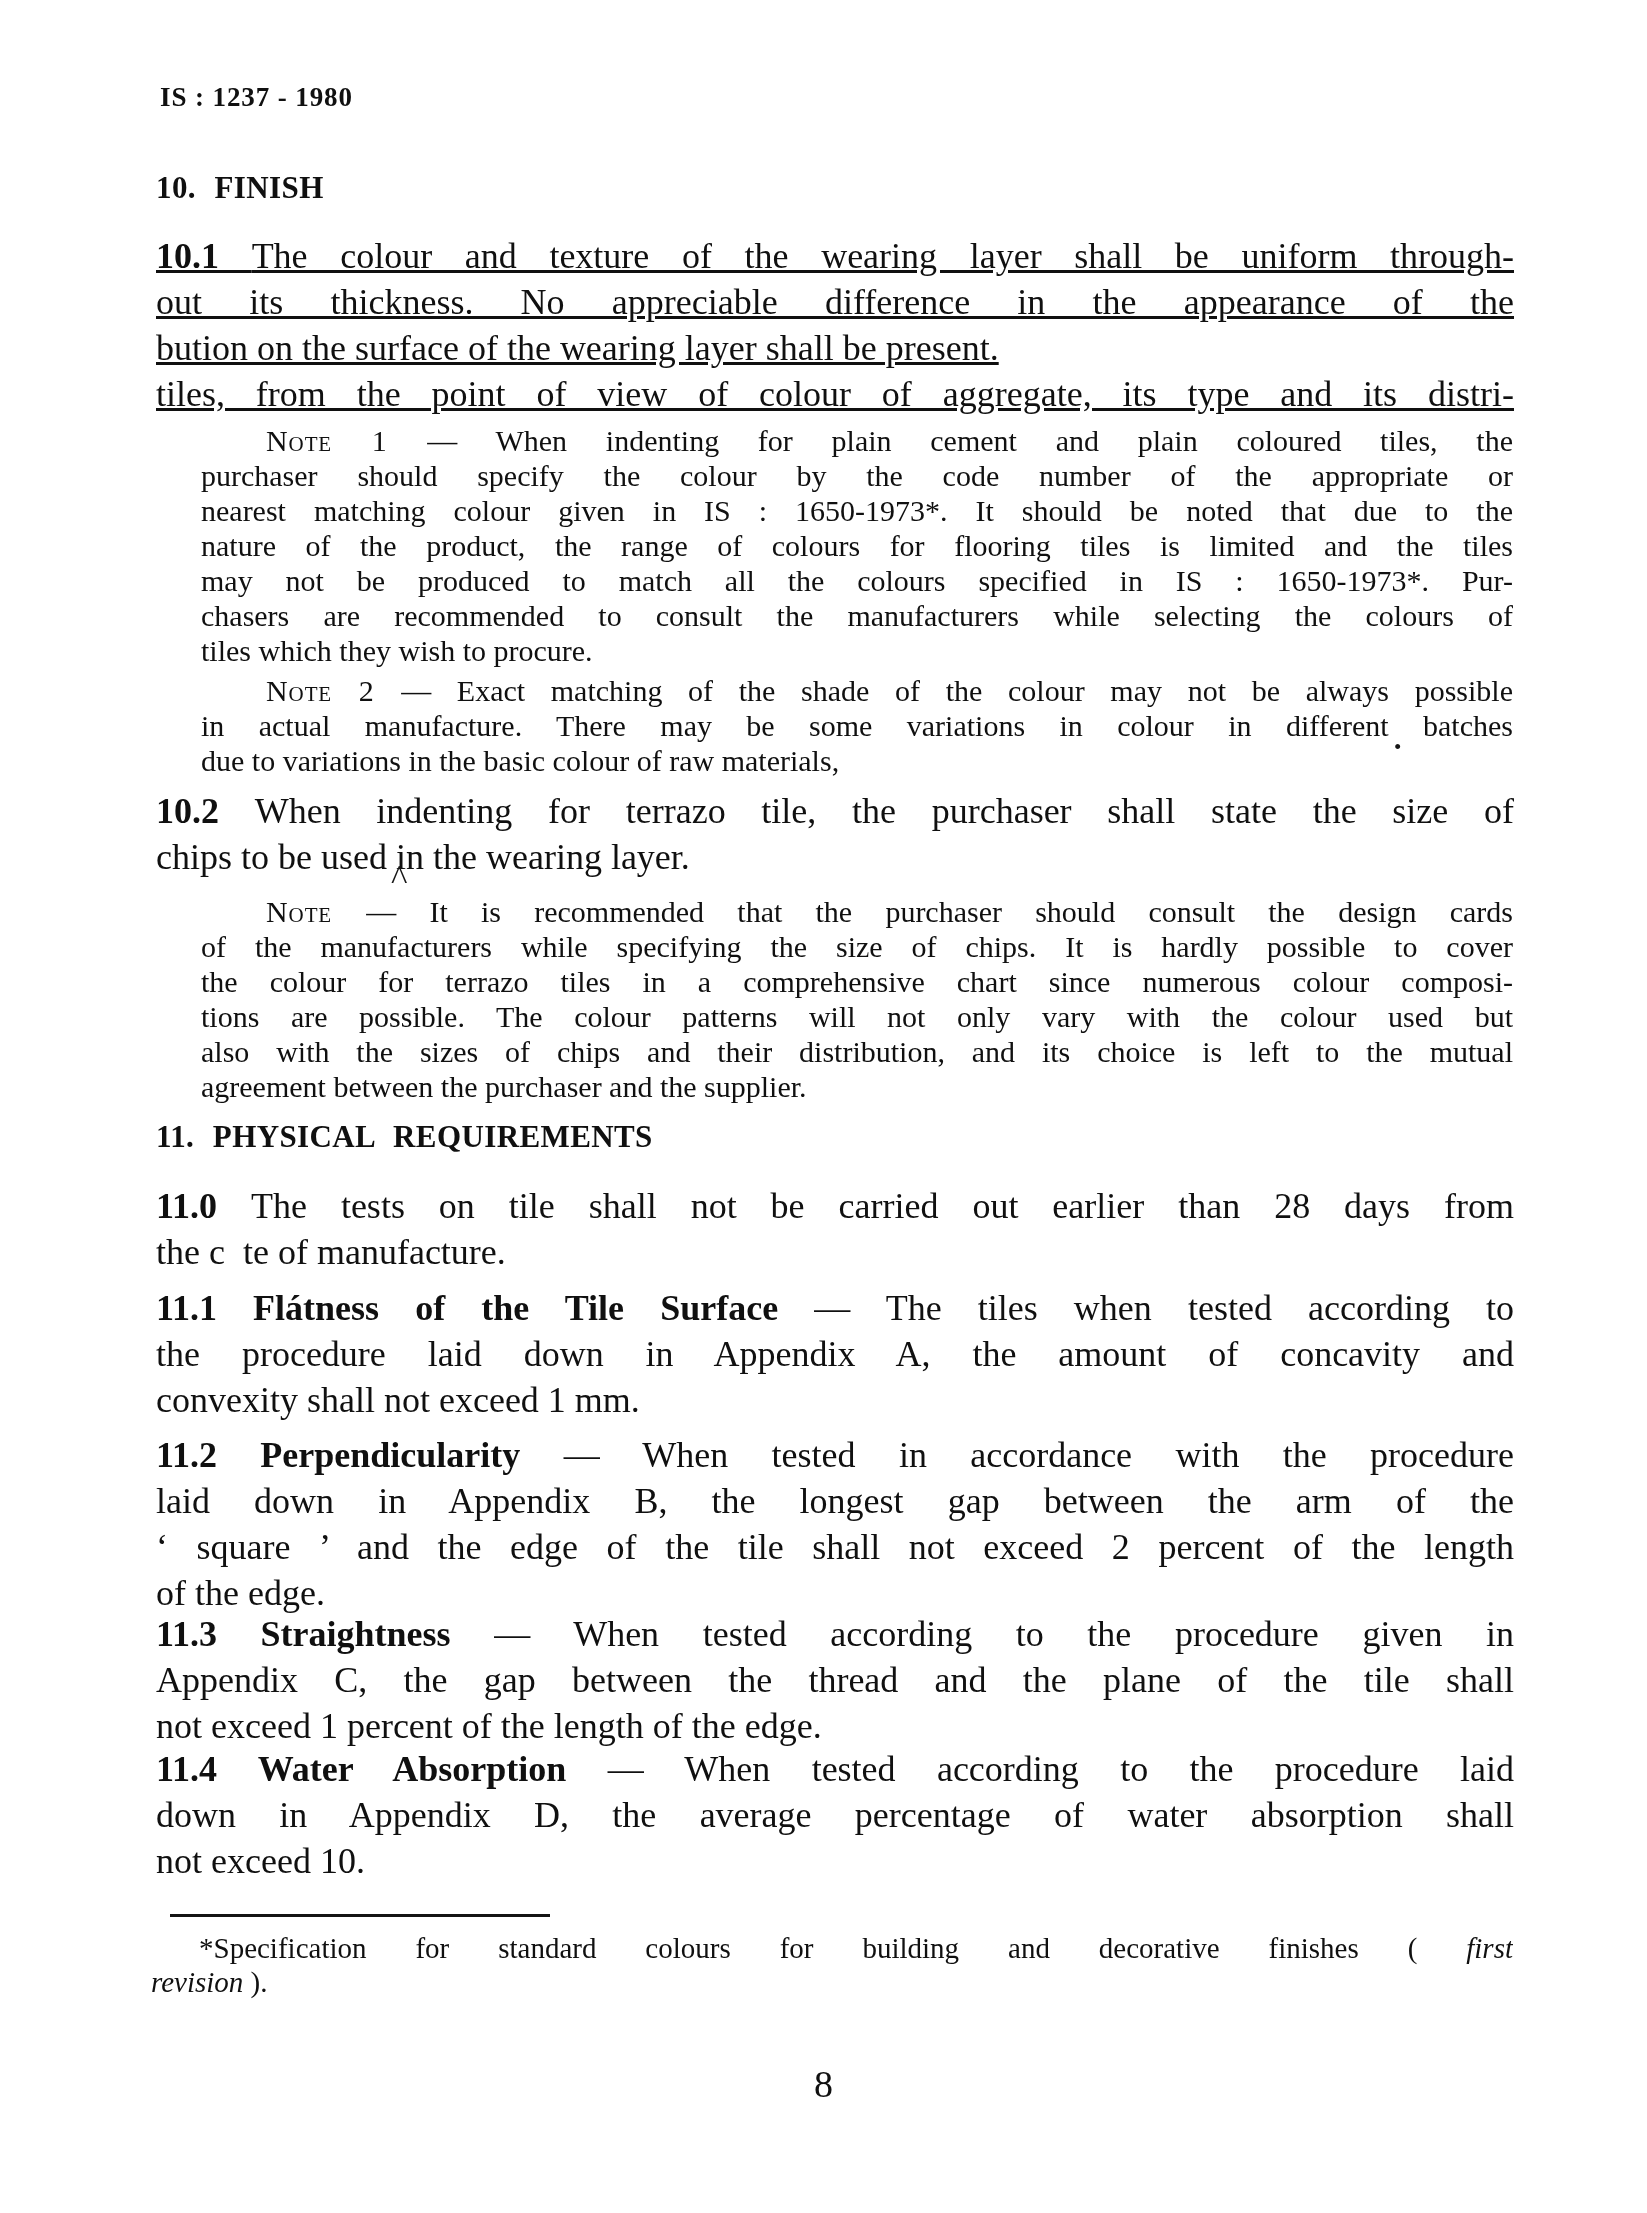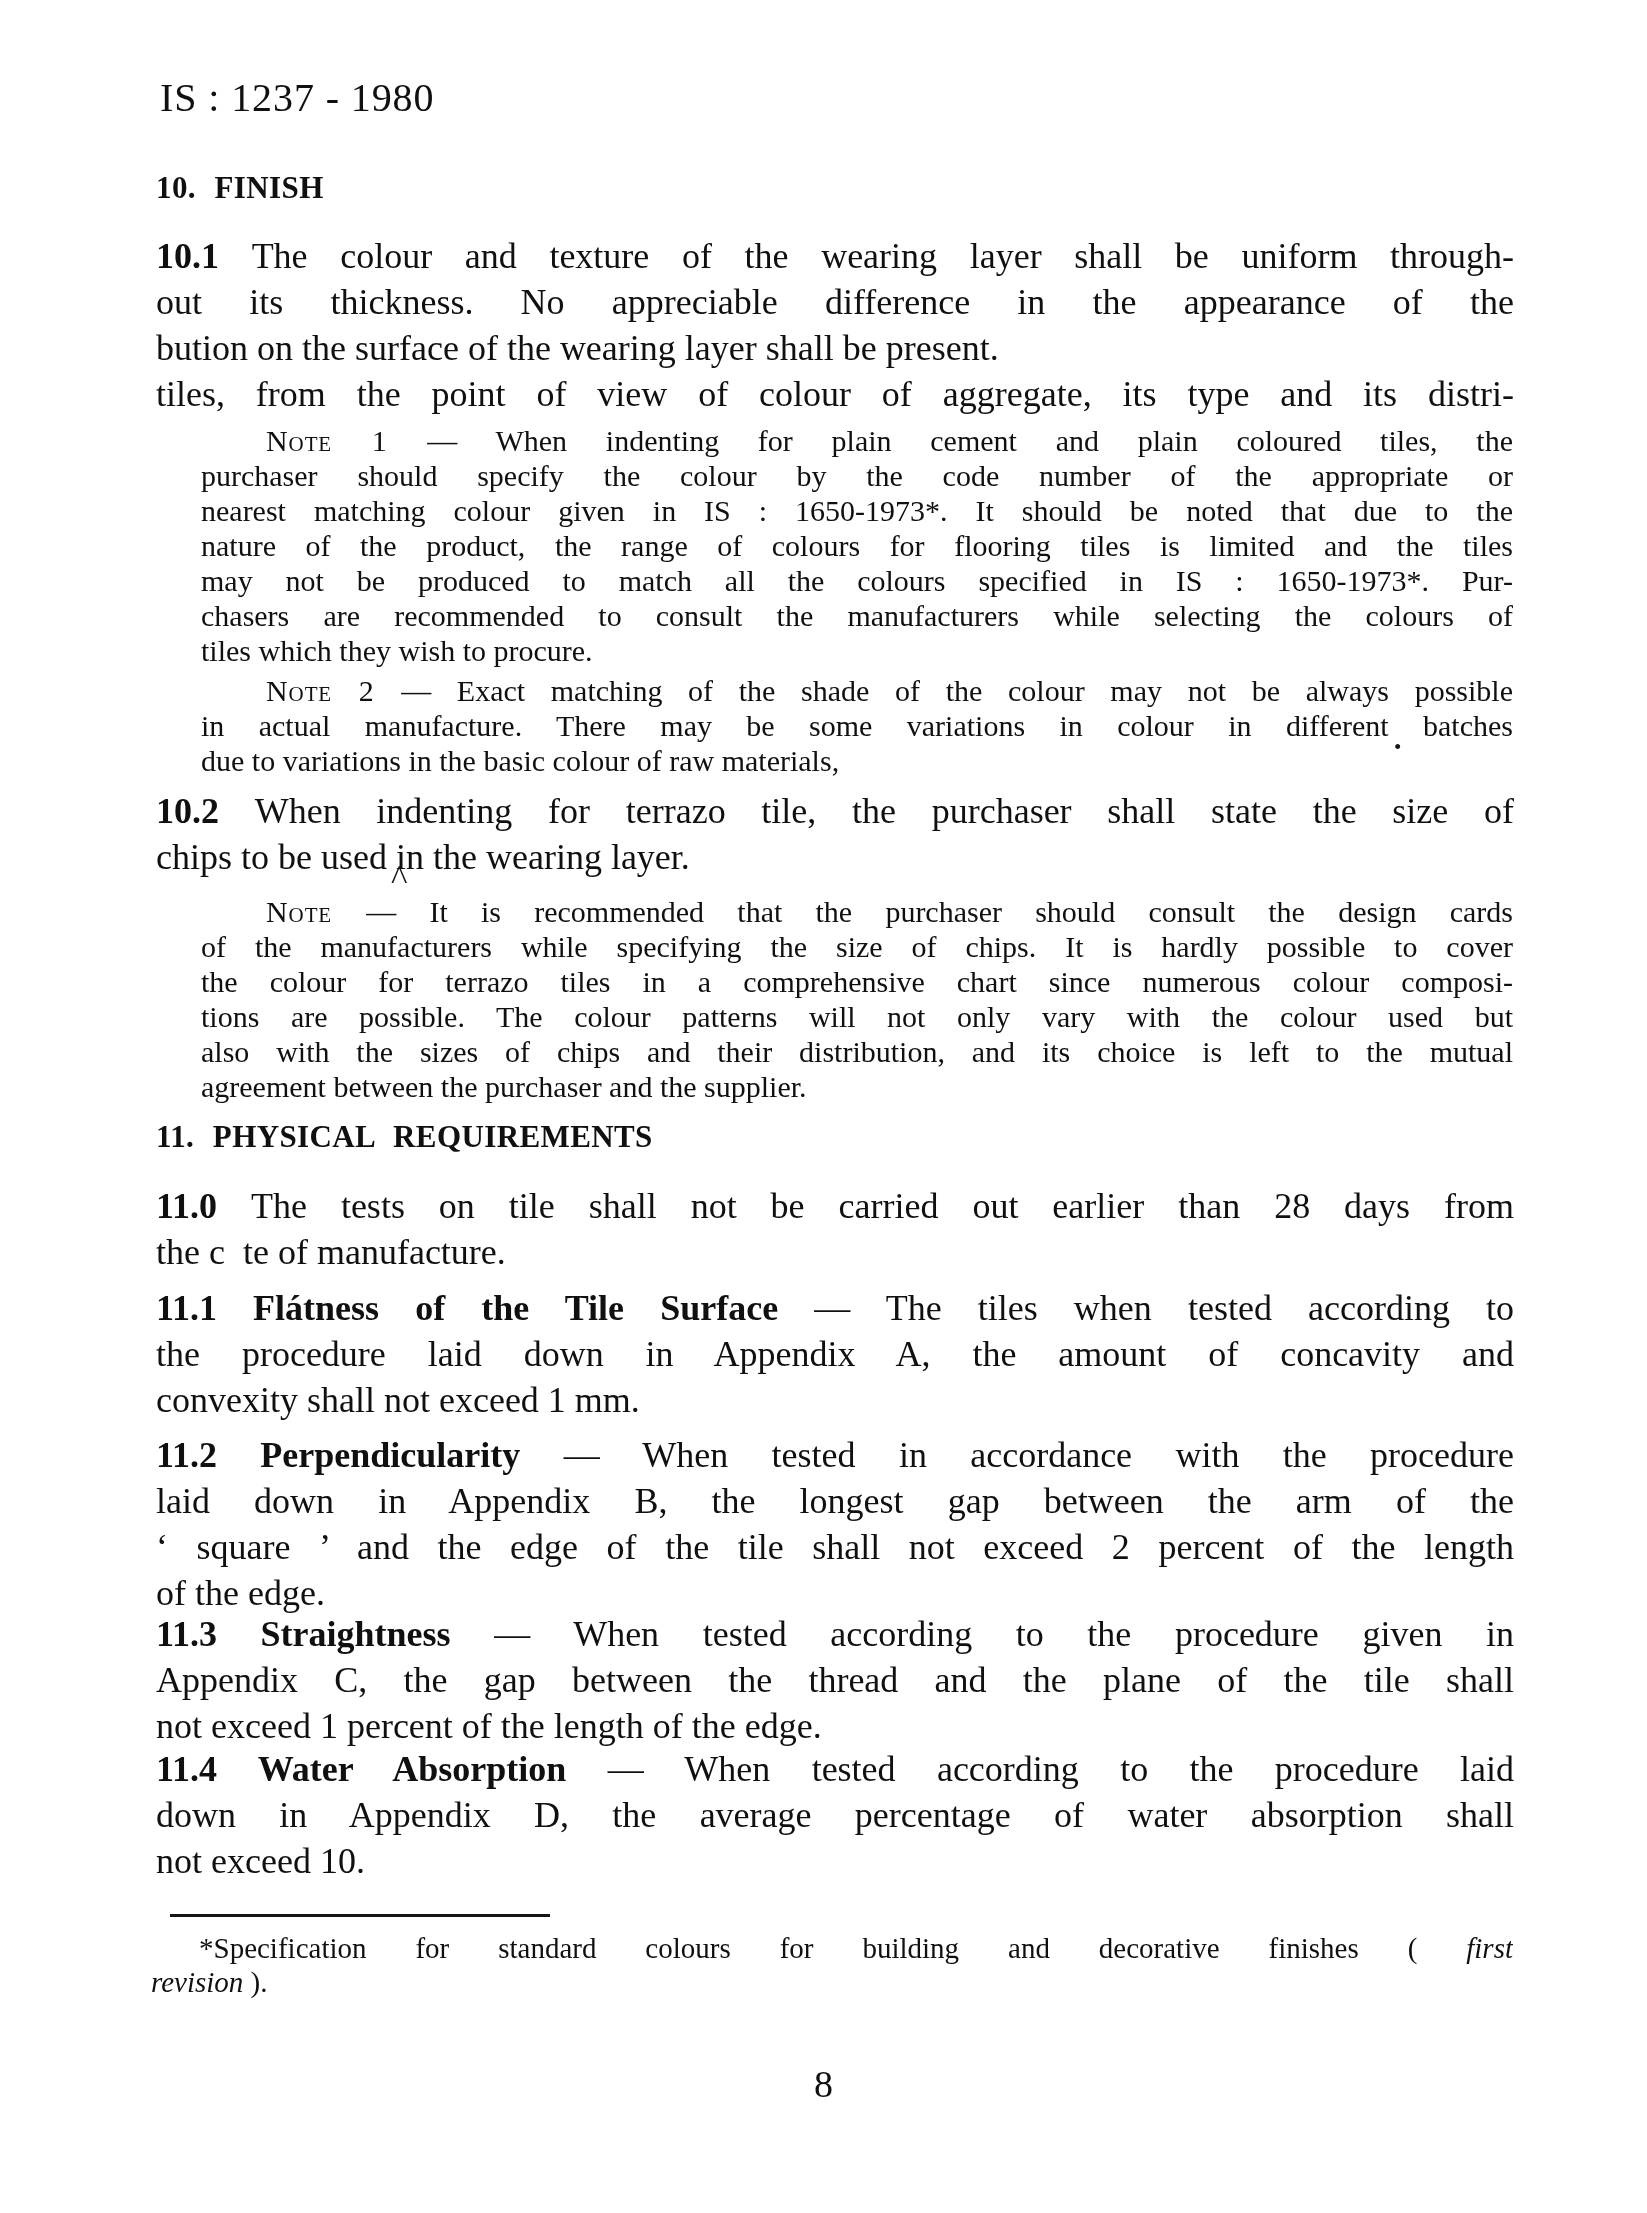--- a/index.html
+++ b/index.html
@@ -20,23 +20,23 @@
 
   .heading{font-weight:700;font-size:31px;line-height:43px;word-spacing:10.4px;letter-spacing:0.4px;}
 
   .body-block{left:156px;width:1358px;font-size:36px;}
   .body-block .line{height:46px;line-height:46px;}
 
   .note-block{left:201px;width:1312px;font-size:30px;}
   .note-block .line{height:35px;line-height:35px;}
   .indent75{padding-left:65px;}
 
-  #page-header{left:160px;top:76px;font-weight:400;font-size:40px;line-height:43px;letter-spacing:0.9px;}
+  #page-header{left:160px;top:76px;font-weight:700;font-size:27px;line-height:43px;letter-spacing:0.9px;}
   #h-finish{left:156px;top:166px;}
-  #p10-1{top:233px;}
+  #p10-1{top:233px;text-decoration:underline;}
   #note1{top:423px;}
   #note2{top:673px;}
   #p10-2{top:788px;}
   #note3{top:894px;}
   #h-physical{left:156px;top:1115px;}
   #p11-0{top:1183px;}
   #p11-1{top:1285px;}
   #p11-2{top:1432px;}
   #p11-3{top:1611px;}
   #p11-4{top:1746px;}

